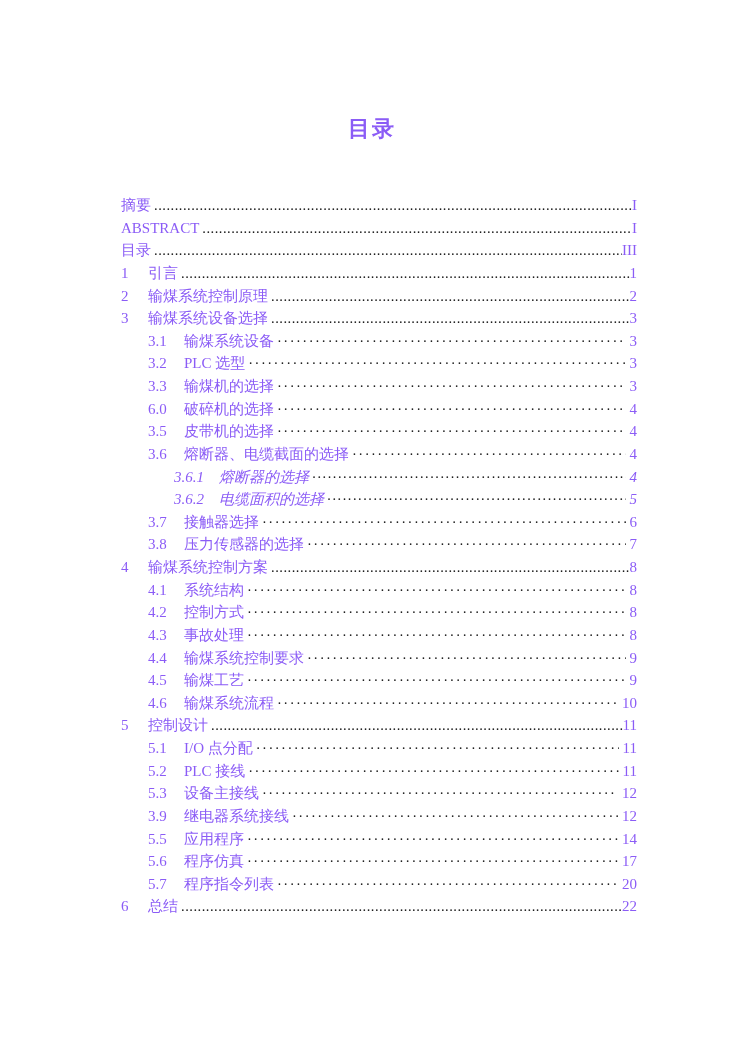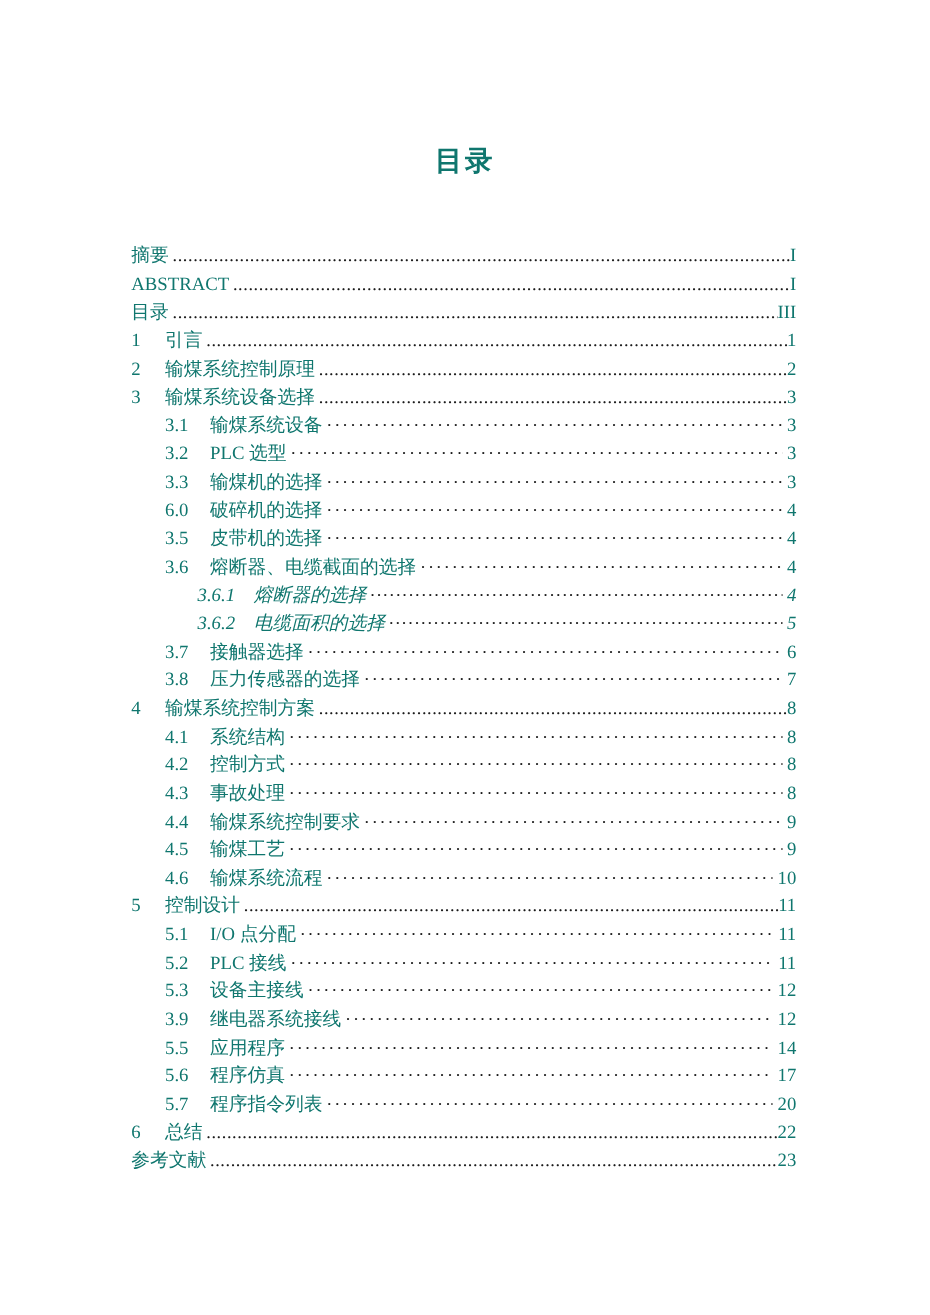--- a/index.html
+++ b/index.html
@@ -5,21 +5,21 @@
   html, body {
     margin: 0;
     padding: 0;
     background: #ffffff;
   }
   .page {
     position: relative;
     width: 744px;
     height: 1052px;
     background: #ffffff;
-    color: #0f766e;
+    color: #8b5cf6;
     font-family: "Liberation Serif", "DejaVu Serif", serif;
     overflow: hidden;
   }
   .doc-title {
     position: absolute;
     top: 114px;
     left: 0;
     width: 100%;
     text-align: center;
     font-size: 22px;
@@ -33,20 +33,21 @@
     left: 105px;
     width: 532px;
   }
   .row {
     display: flex;
     align-items: flex-start;
     height: 22.63px;
     line-height: 22.63px;
     font-size: 15px;
     white-space: nowrap;
+    margin-left: 16px;
   }
   .num   { flex: none; }
   .lvl0 .num { width: 27px; }
   .lvl1  { padding-left: 27px; }
   .lvl1 .num { width: 36px; }
   .lvl2  { padding-left: 53px; font-style: italic; }
   .lvl2 .num { width: 45px; }
   .label { flex: none; }
   .leader {
     flex: 1 1 auto;
@@ -261,20 +262,14 @@
     <span class="label">程序指令列表</span>
     <span class="leader"></span>
     <span class="pagenum">20</span>
   </div>
       <div class="row lvl0">
     <span class="num">6</span>
     <span class="label">总结</span>
     <span class="leader"></span>
     <span class="pagenum">22</span>
   </div>
-      <div class="row lvl0">
-
-    <span class="label">参考文献</span>
-    <span class="leader"></span>
-    <span class="pagenum">23</span>
-  </div>
     </div>
 </div>
 
 </body></html>

